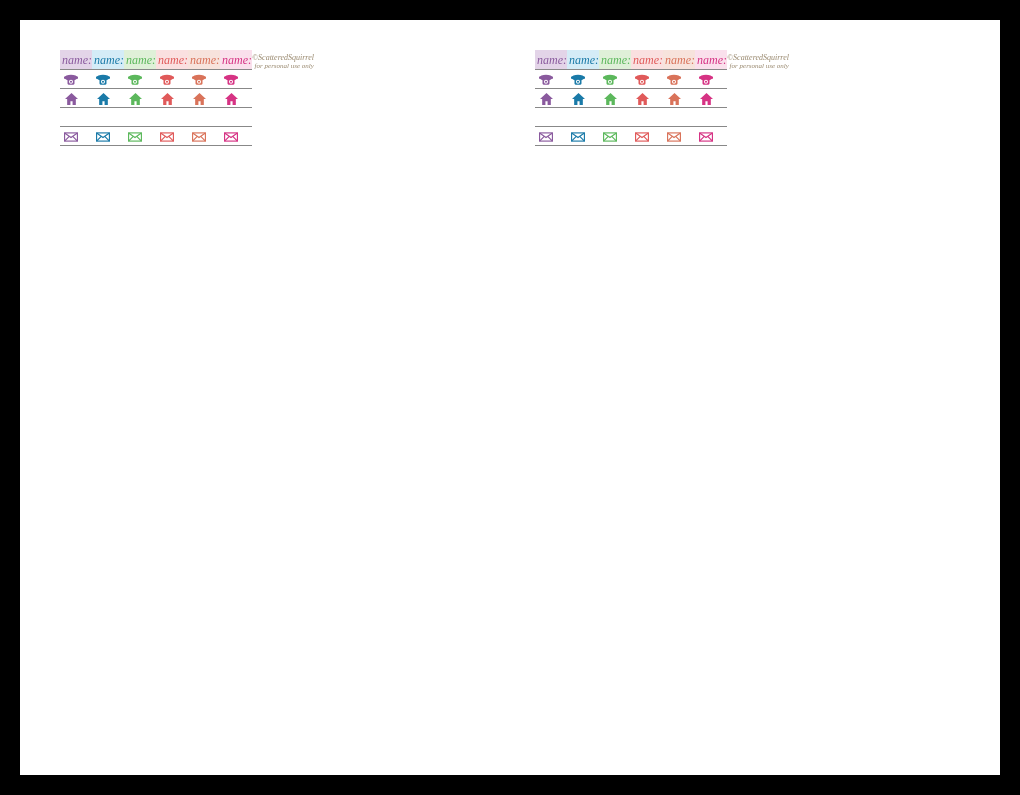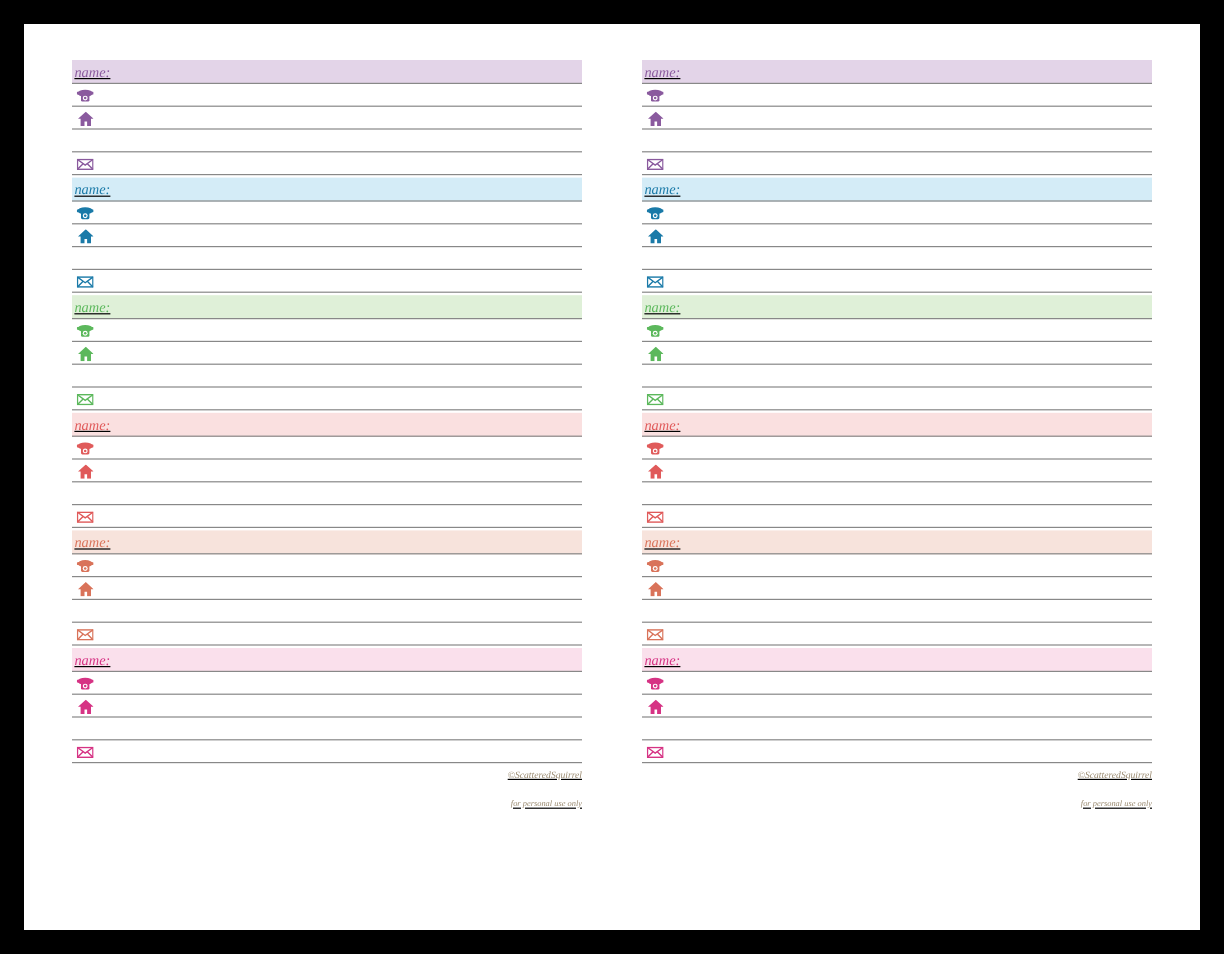--- a/index.html
+++ b/index.html
@@ -14,22 +14,21 @@
     background: #fff;
     width: 980px;
     height: 755px;
     display: flex;
     gap: 50px;
     padding: 30px 40px 10px 40px;
   }
   .column {
     flex: 1;
     display: flex;
-    flex-direction: column;
-    text-decoration: underline;
+    flex-direction: row;
   }
   .entry {
     margin-bottom: 2px;
   }
   .name-row {
     height: 20px;
     line-height: 20px;
     font-size: 12px;
     font-style: italic;
     padding-left: 2px;
@@ -58,21 +57,20 @@
   .footer {
     text-align: right;
     font-size: 8px;
     font-style: italic;
     color: #9a8a70;
     margin-top: 4px;
     line-height: 1.1;
   }
   .footer .sub {
     font-size: 7px;
-    margin-top: 16px;
   }
 </style>
 </head>
 <body>
 
 <div class="page">
   <div class="column">
       <div class="entry">
         <div class="name-row" style="background: rgb(227, 212, 232); color: rgb(138, 90, 158);">name:</div>
         <div class="field-row">

